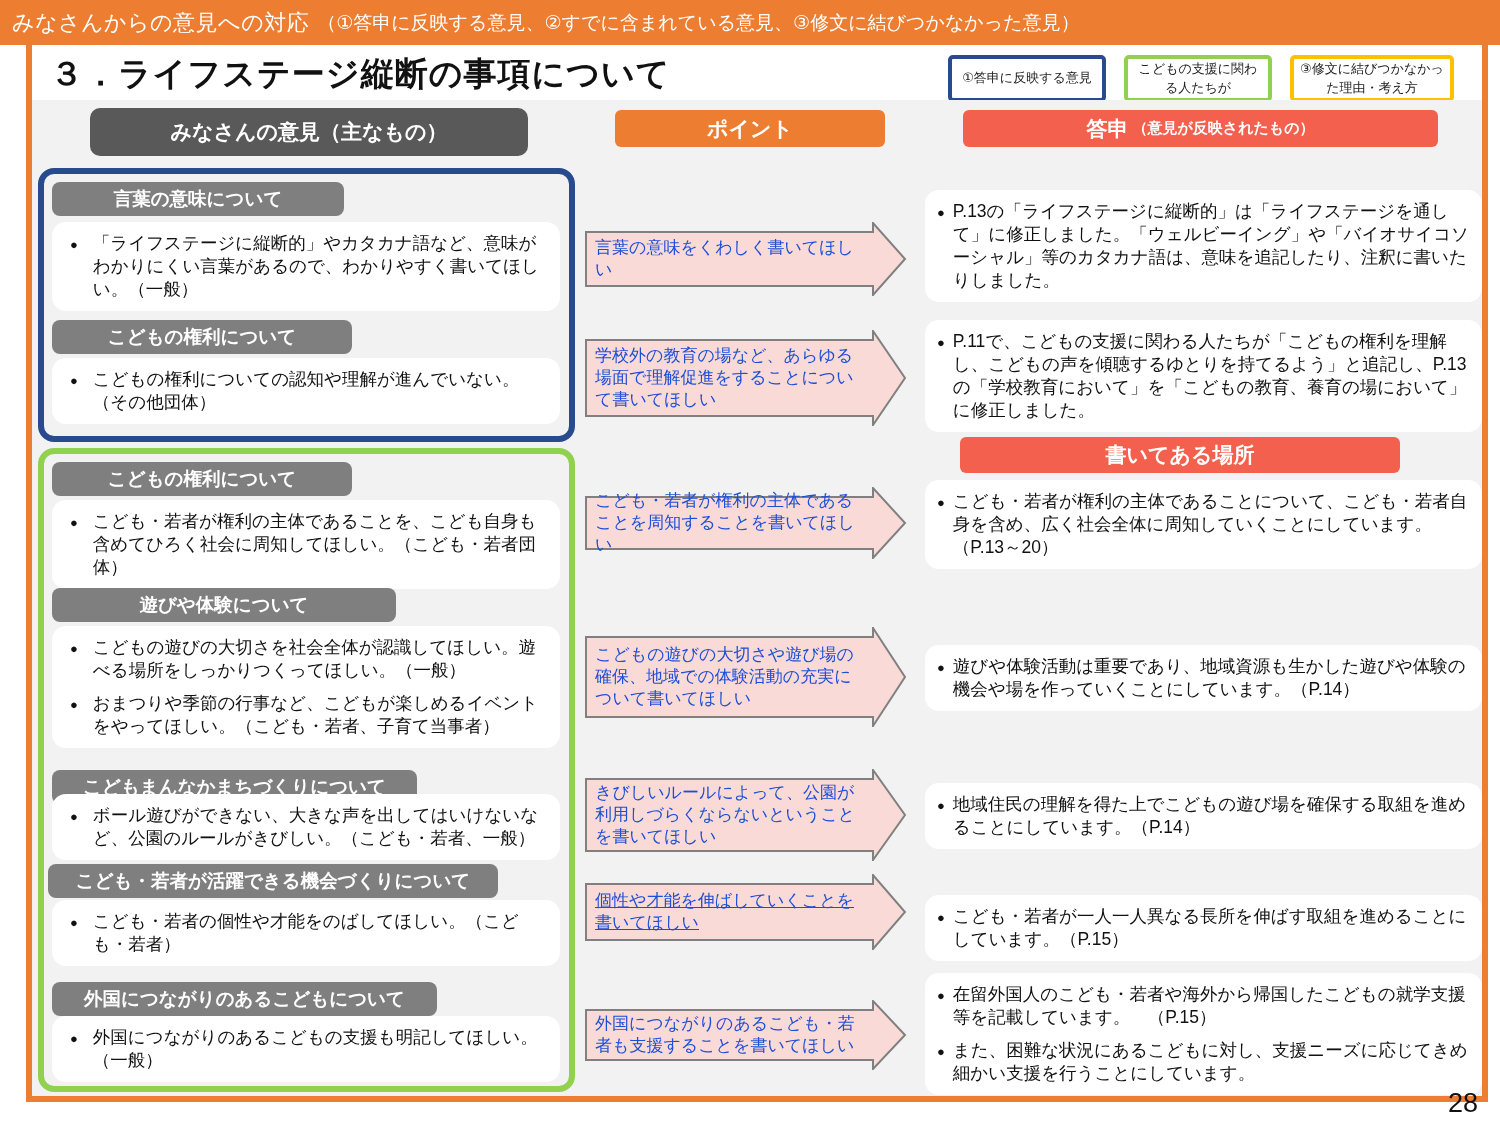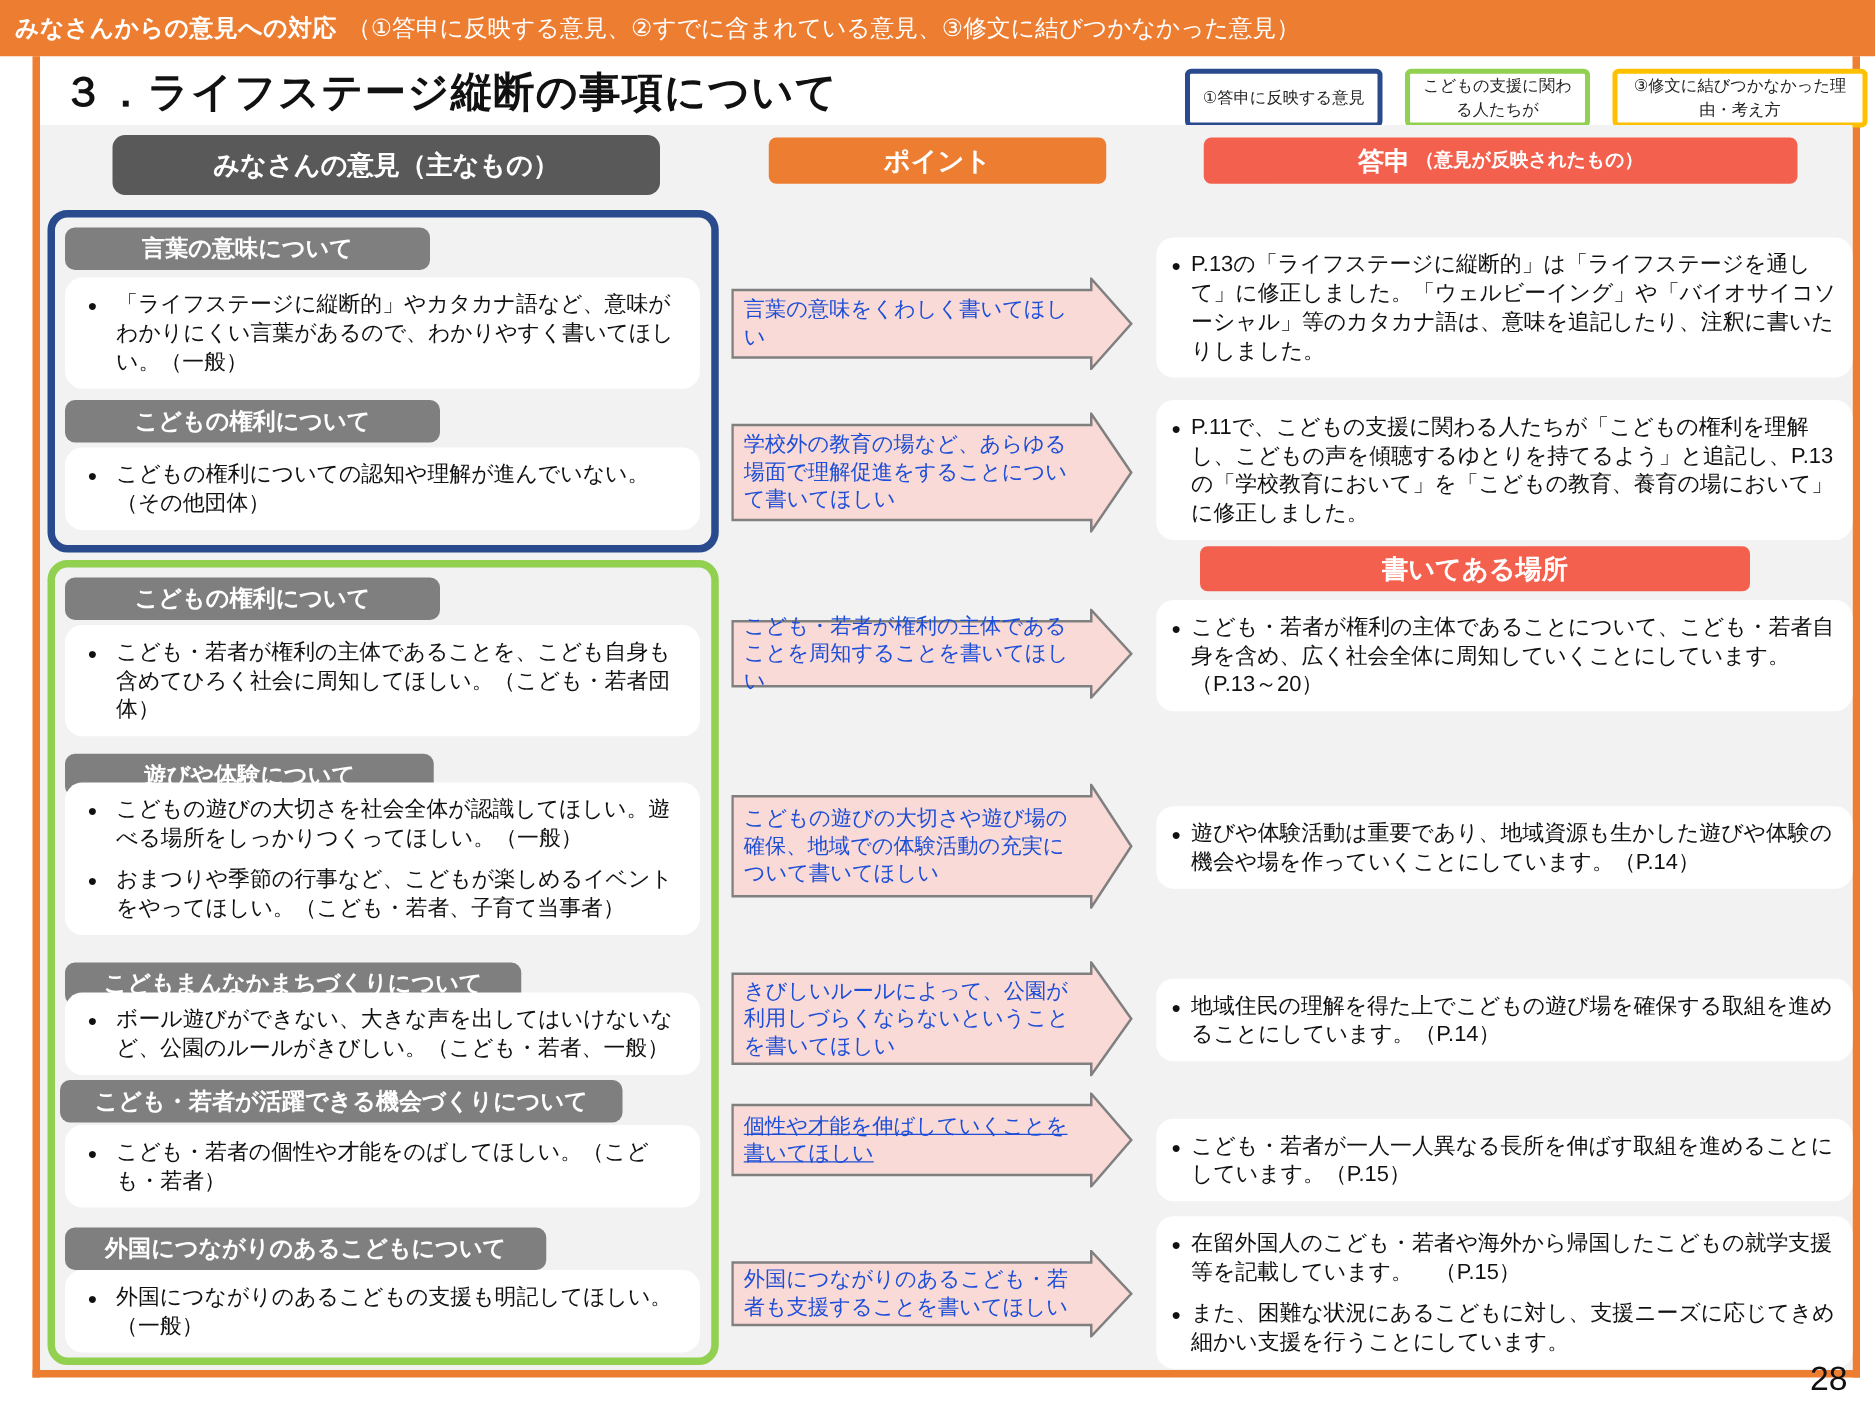--- a/index.html
+++ b/index.html
@@ -2,21 +2,21 @@
 <html><head>
 <meta charset="utf-8">
 <style>
   html,body{margin:0;padding:0;}
   body{font-family:"Liberation Sans","DejaVu Sans",sans-serif;background:#fff;}
   .slide{position:relative;width:1500px;height:1125px;background:#ffffff;overflow:hidden;}
   .abs{position:absolute;}
 
   
   .top-bar{left:0;top:0;width:1500px;height:45px;background:#ed7d31;display:flex;align-items:center;gap:8px;padding-left:12px;box-sizing:border-box;color:#fff;}
-  .top-bar .t1{font-size:19px;font-weight:bold;letter-spacing:.5px;text-align:right;}
+  .top-bar .t1{font-size:22px;font-weight:normal;letter-spacing:.5px;text-align:right;}
   .top-bar .t2{font-size:19px;}
 
   
   .frame{background:#ed7d31;}
 
   
   .heading{left:50px;top:52px;width:860px;font-size:33px;font-weight:600;color:#111;letter-spacing:1px;}
 
   
   .legend{background:#fff;border-radius:5px;color:#222;font-size:13px;line-height:1.4;display:flex;align-items:center;justify-content:center;text-align:center;box-sizing:border-box;padding:2px 4px;}
@@ -68,21 +68,21 @@
   <div class="abs frame" style="left:26px;top:1096px;width:1462px;height:6px;"></div>
 
   <div class="abs heading">３．ライフステージ縦断の事項について</div>
 
   <div class="abs legend" style="left:948px;top:55px;width:158px;height:47px;border:4px solid #2a4a8e;">
     <span>①答申に反映する意見</span>
   </div>
   <div class="abs legend" style="left:1124px;top:55px;width:148px;height:47px;border:4px solid #92d050;">
     <span>こどもの支援に関わる人たちが</span>
   </div>
-  <div class="abs legend" style="left:1290px;top:55px;width:204px;height:47px;border:4px solid #ffc000;">
+  <div class="abs legend" style="left:1290px;top:55px;width:164px;height:47px;border:4px solid #ffc000;">
     <span>③修文に結びつかなかった理由・考え方</span>
   </div>
 
   <div class="abs panel"></div>
 
   <div class="abs colh colh-opinion">みなさんの意見（主なもの）</div>
   <div class="abs colh colh-point">ポイント</div>
   <div class="abs colh colh-answer">
     <span>答申</span>
     <span class="note">（意見が反映されたもの）</span>
@@ -106,21 +106,21 @@
   </div>
 
   <div class="abs group group-green">
     <div class="abs sec-h" style="left:8px;top:8px;width:300px;">こどもの権利について</div>
     <div class="abs white-box" style="left:8px;top:46px;width:508px;">
       <div class="bullet">
           <span class="dot">●</span>
           <span>こども・若者が権利の主体であることを、こども自身も含めてひろく社会に周知してほしい。（こども・若者団体）</span>
         </div>
     </div>
-    <div class="abs sec-h" style="left:8px;top:149px;width:295px;">遊びや体験について</div>
+    <div class="abs sec-h" style="left:8px;top:134px;width:344px;">遊びや体験について</div>
     <div class="abs white-box" style="left:8px;top:172px;width:508px;">
       <div class="bullet">
           <span class="dot">●</span>
           <span>こどもの遊びの大切さを社会全体が認識してほしい。遊べる場所をしっかりつくってほしい。（一般）</span>
         </div>
       <div class="bullet">
           <span class="dot">●</span>
           <span>おまつりや季節の行事など、こどもが楽しめるイベントをやってほしい。（こども・若者、子育て当事者）</span>
         </div>
     </div>

